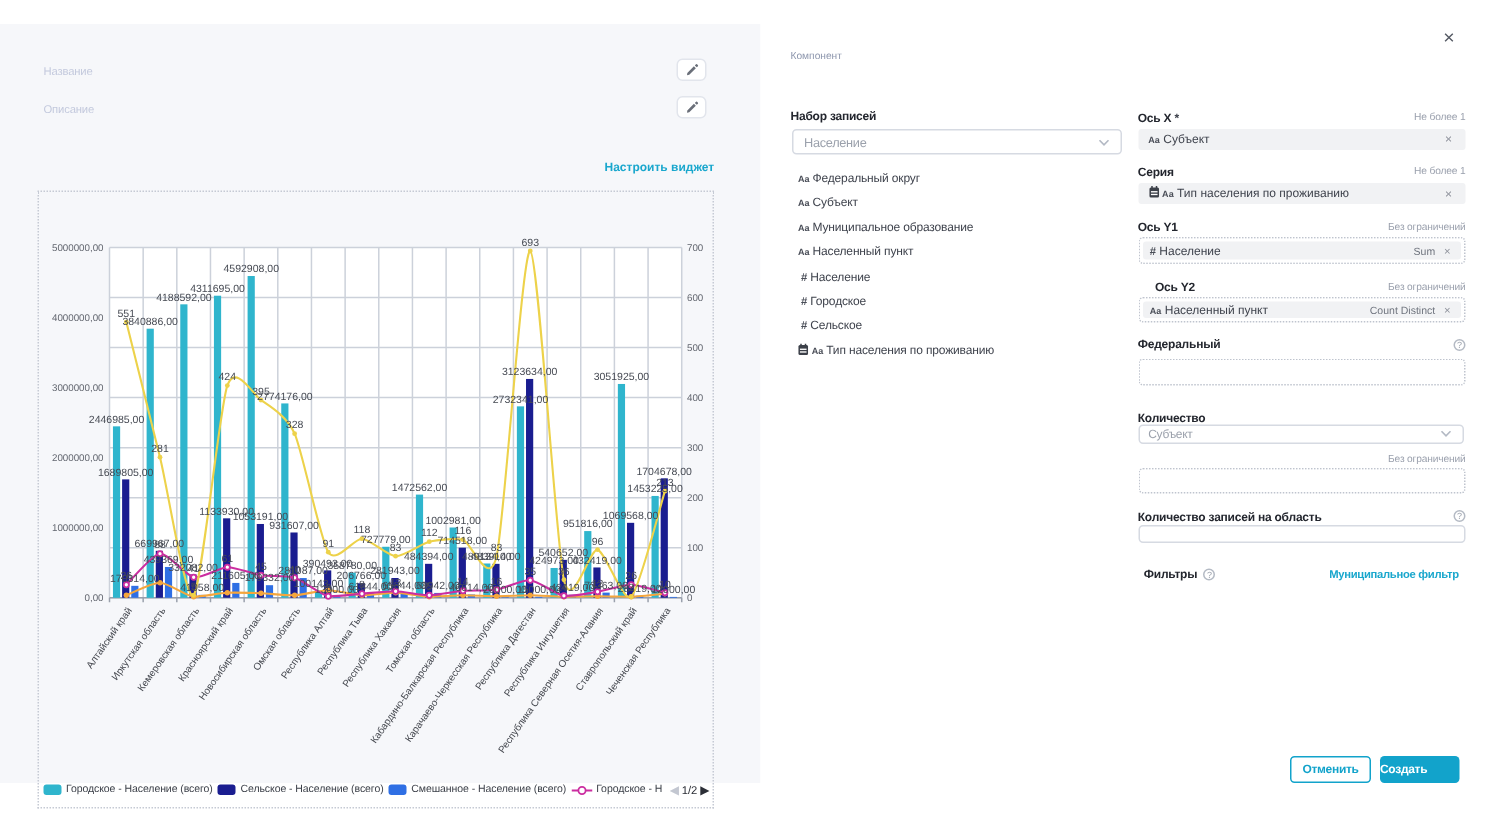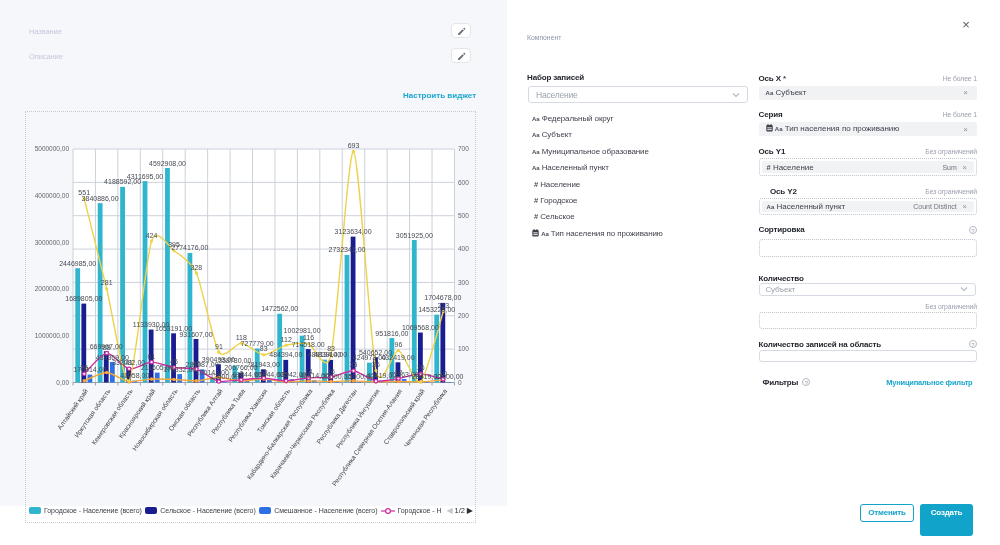--- a/index.html
+++ b/index.html
@@ -1,16 +1,16 @@
 <!DOCTYPE html>
 <html><head><meta charset="utf-8">
 <style>
 *{margin:0;padding:0;box-sizing:border-box}
 body{width:1000px;height:545px;font-family:"Liberation Sans",sans-serif;position:relative;background:#fff;overflow:hidden}
-.lp{position:absolute;left:0;top:0;width:507px;height:506px;background:#f6f7fa}
+.lp{position:absolute;left:0;top:16px;width:507px;height:506px;background:#f6f7fa}
 .rp{position:absolute;left:507px;top:0;width:493px;height:545px;background:#fff}
 .blabel{font-size:8px;letter-spacing:-0.15px;font-weight:bold;color:#23262e}
 .hint{font-size:6.8px;letter-spacing:-0.1px;color:#9aa0ad}
 .selbox{position:absolute;border:1px solid #d6dae2;border-radius:3px;background:#fff;font-size:8.5px;letter-spacing:-0.2px;color:#3a3e47}
 .chip{position:absolute;background:#f1f2f4;border-radius:2px;font-size:8px;color:#3f434d}
 .zone{position:absolute;border:1px dotted #bfc4ce;border-radius:3px;background:#fff}
 .x{position:absolute;color:#8b8f99;font-size:8px}
 </style></head>
 <body>
 <div class="lp">
@@ -352,29 +352,29 @@
 <div class="blabel" style="position:absolute;left:251.5px;top:146.5px">Ось Y1</div>
 <div class="hint" style="position:absolute;right:23px;top:147.5px">Без ограничений</div>
 <div class="zone" style="left:251.5px;top:157.5px;width:218.5px;height:18px;padding:2px">
       <div style="background:#f1f2f4;border-radius:2px;height:100%;line-height:13px;font-size:8px;color:#3f434d;padding-left:5px"><span style="font-size:7.5px;font-weight:bold;color:#4a4e58">#</span> Население<span style="float:right;color:#6f747e;margin-right:7px;font-size:7px">Sum &nbsp;&nbsp;<span style="color:#8b8f99;font-size:7.5px">×</span></span></div>
     </div>
 <div class="blabel" style="position:absolute;left:263px;top:187.0px">Ось Y2</div>
 <div class="hint" style="position:absolute;right:23px;top:188.0px">Без ограничений</div>
 <div class="zone" style="left:251.5px;top:198px;width:218.5px;height:17px;padding:2px">
       <div style="background:#f1f2f4;border-radius:2px;height:100%;line-height:12px;font-size:8px;color:#3f434d;padding-left:5px"><span style="font-size:6px;font-weight:bold;color:#4a4e58">Аа</span> Населенный пункт<span style="float:right;color:#6f747e;margin-right:7px;font-size:7px">Count Distinct &nbsp;&nbsp;<span style="color:#8b8f99;font-size:7.5px">×</span></span></div>
     </div>
-<div class="blabel" style="position:absolute;left:251.5px;top:224.5px">Сортировка</div>
+<div class="blabel" style="position:absolute;left:251.5px;top:224.5px">Федеральный</div>
 <div style="position:absolute;right:23px;top:226px;line-height:0;font-size:0"><span style="display:inline-block;width:8px;height:8px;line-height:8px;border:1px solid #b4bac4;border-radius:50%;color:#9aa0ab;font-size:6px;text-align:center;font-weight:normal">?</span></div>
 <div class="zone" style="left:251.5px;top:239px;width:218.5px;height:18px"></div>
 <div class="blabel" style="position:absolute;left:251.5px;top:273.5px">Количество</div>
 <div class="selbox" style="left:251.5px;top:283px;width:217.5px;height:12.5px;line-height:11px;padding-left:6px;color:#9ba1ac;font-size:8px">Субъект <svg width="8" height="5" style="position:absolute;right:7px;top:50%;margin-top:-2px">
         <path d="M1 0.5 L4 3.5 L7 0.5" stroke="#b3b9c4" stroke-width="1.1" fill="none"></path>
       </svg></div>
 <div class="hint" style="position:absolute;right:23px;top:302.5px">Без ограничений</div>
 <div class="zone" style="left:251.5px;top:312px;width:218.5px;height:17px"></div>
 <div class="blabel" style="position:absolute;left:251.5px;top:339.5px">Количество записей на область</div>
 <div style="position:absolute;right:23px;top:340px;line-height:0;font-size:0"><span style="display:inline-block;width:8px;height:8px;line-height:8px;border:1px solid #b4bac4;border-radius:50%;color:#9aa0ab;font-size:6px;text-align:center;font-weight:normal">?</span></div>
 <div class="selbox" style="left:251.5px;top:350px;width:218.5px;height:11.5px"></div>
 <div class="blabel" style="position:absolute;left:255.5px;top:378px">Фильтры &nbsp;<span style="display:inline-block;width:8px;height:8px;line-height:8px;border:1px solid #b4bac4;border-radius:50%;color:#9aa0ab;font-size:6px;text-align:center;font-weight:normal">?</span></div>
 <div style="position:absolute;right:27.5px;top:377.5px;font-size:7.5px;letter-spacing:-0.2px;font-weight:bold;color:#1aa7cd">Муниципальное фильтр</div>
 
   <div style="position:absolute;left:353px;top:504px;width:54px;height:18px;border:1px solid #12a3cb;border-radius:3px;background:#fff;color:#12a3cb;font-size:8px;letter-spacing:-0.2px;font-weight:bold;text-align:center;line-height:16px">Отменить</div>
-  <div style="position:absolute;left:413px;top:504px;width:53px;height:32px;border-radius:3px;background:#12a3cb;color:#fff;font-size:8px;letter-spacing:-0.2px;font-weight:bold;text-align:center;line-height:18px">Создать</div>
+  <div style="position:absolute;left:413px;top:504px;width:53px;height:18px;border-radius:3px;background:#12a3cb;color:#fff;font-size:8px;letter-spacing:-0.2px;font-weight:bold;line-height:18px">Создать</div>
 </div>
 </body></html>

